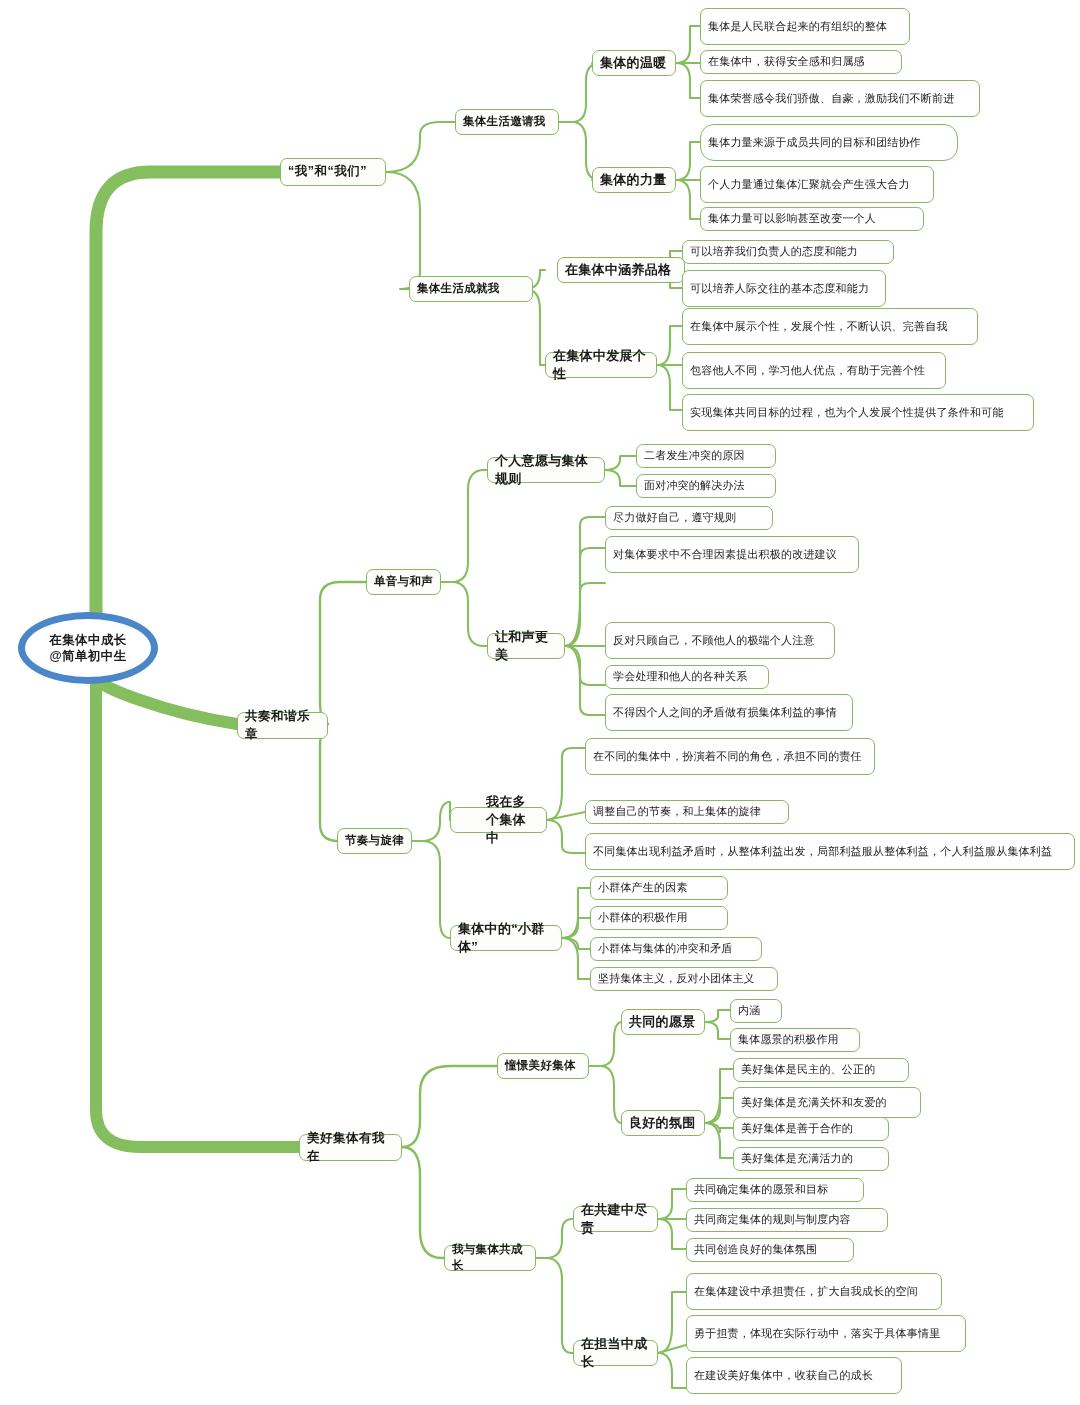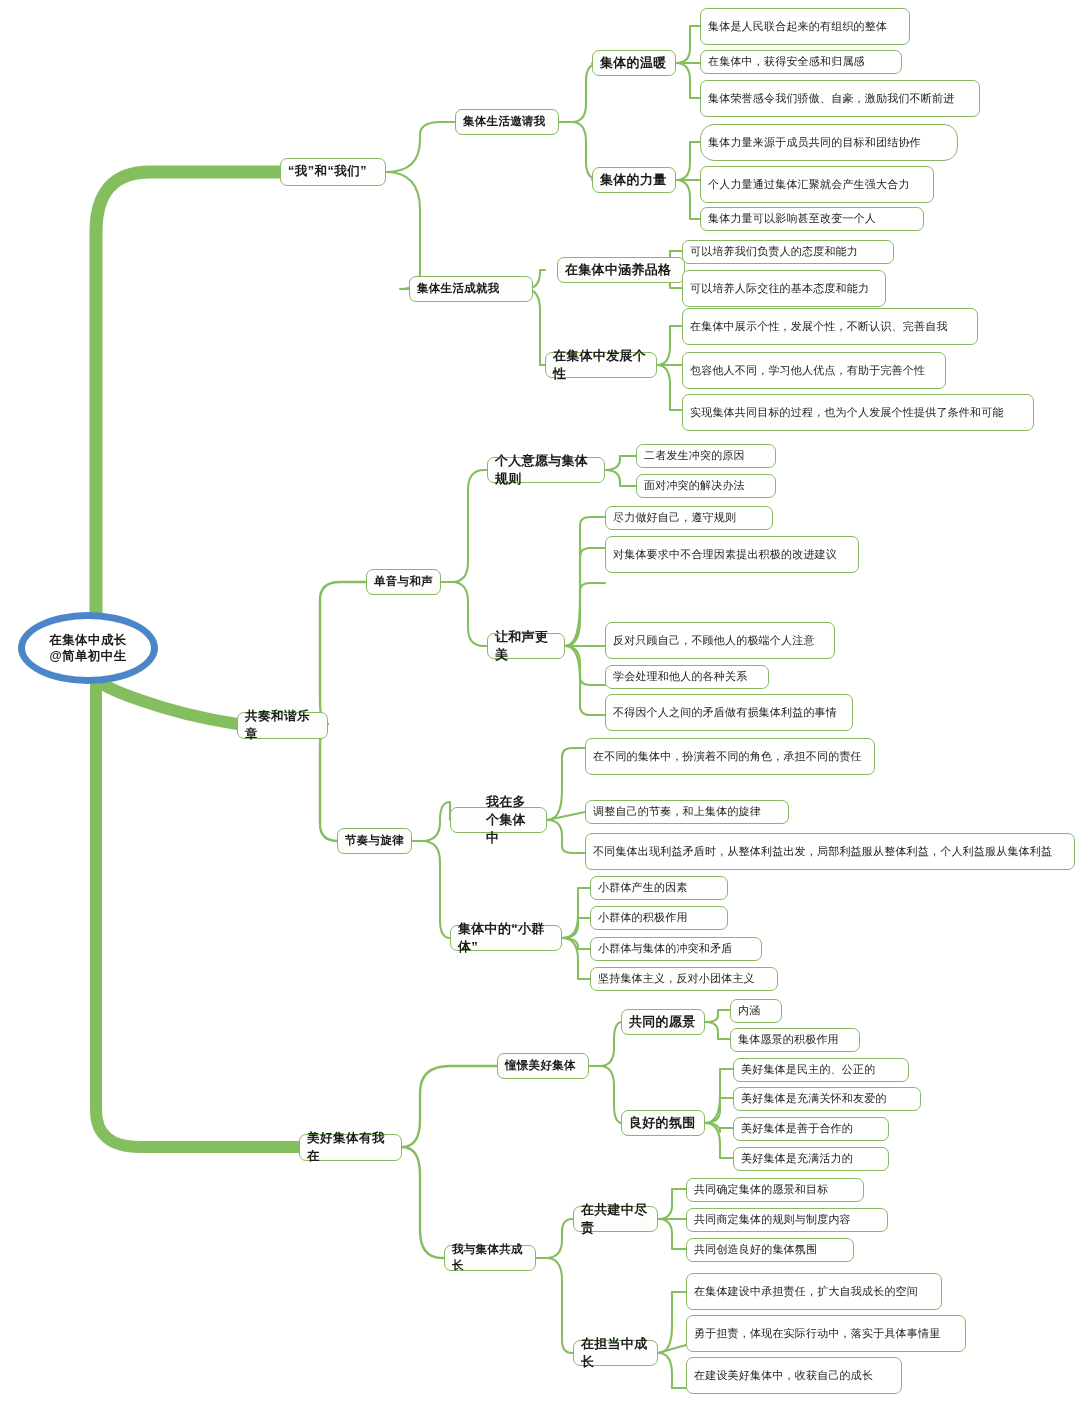--- a/index.html
+++ b/index.html
@@ -335,21 +335,21 @@
   <div class="node leaf" style="left:730px;top:1028px;width:130px;height:24px;">
     <span class="txt">集体愿景的积极作用</span>
   </div>
 
   <div class="node lvl3" style="left:621px;top:1110px;width:84px;height:26px;">
     <span class="txt">良好的氛围</span>
   </div>
   <div class="node leaf" style="left:733px;top:1058px;width:176px;height:24px;">
     <span class="txt">美好集体是民主的、公正的</span>
   </div>
-  <div class="node leaf" style="left:733px;top:1087px;width:188px;height:24px;">
+  <div class="node leaf" style="left:733px;top:1087px;width:188px;height:31px;">
     <span class="txt">美好集体是充满关怀和友爱的</span>
   </div>
   <div class="node leaf" style="left:733px;top:1117px;width:156px;height:24px;">
     <span class="txt">美好集体是善于合作的</span>
   </div>
   <div class="node leaf" style="left:733px;top:1147px;width:156px;height:24px;">
     <span class="txt">美好集体是充满活力的</span>
   </div>
 
   <div class="node lvl3" style="left:573px;top:1206px;width:85px;height:26px;">

